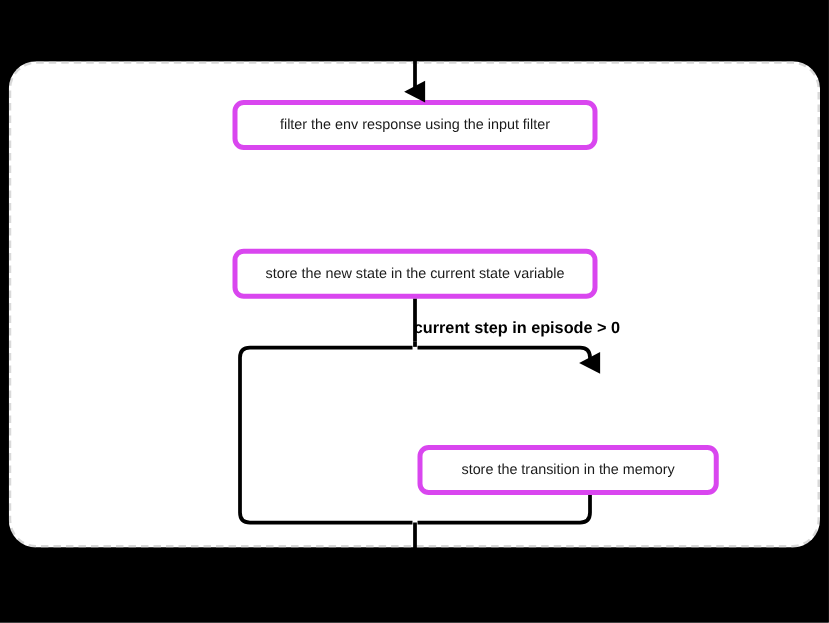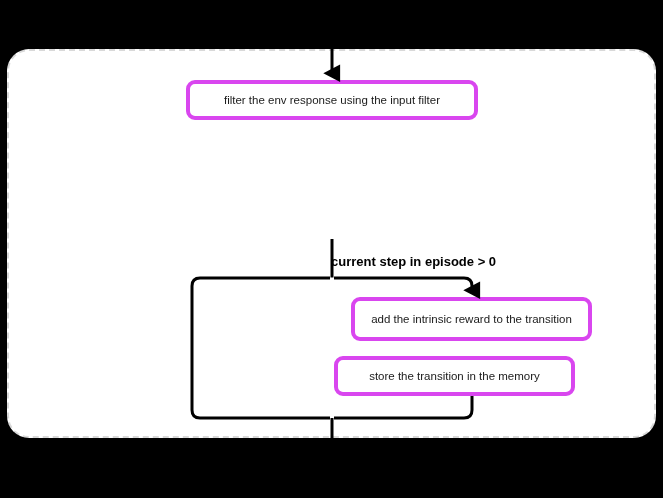--- a/index.html
+++ b/index.html
@@ -93,21 +93,21 @@
 </style>
 </head>
 <body>
 
 <div id="stage">
 
   <div class="group-container"></div>
 
 
   <div class="node node-1">filter the env response using the input filter</div>
-  <div class="node node-4">add the intrinsic reward to the transition</div>
+  <div class="node node-3">store the new state in the current state variable</div>
   <div class="node node-5">store the transition in the memory</div>
 
   <div class="edge-label">current step in episode &gt; 0</div>
 
   <svg id="wires" viewBox="0 0 663 498">
     <defs>
       <marker id="arrowhead" markerWidth="7" markerHeight="7" refX="3.2" refY="3.1" orient="auto" markerUnits="strokeWidth">
         <path d="M0.4,0.4 L6.2,0.4 L3.3,6.0 Z" fill="#000000"></path>
       </marker>
     </defs>

